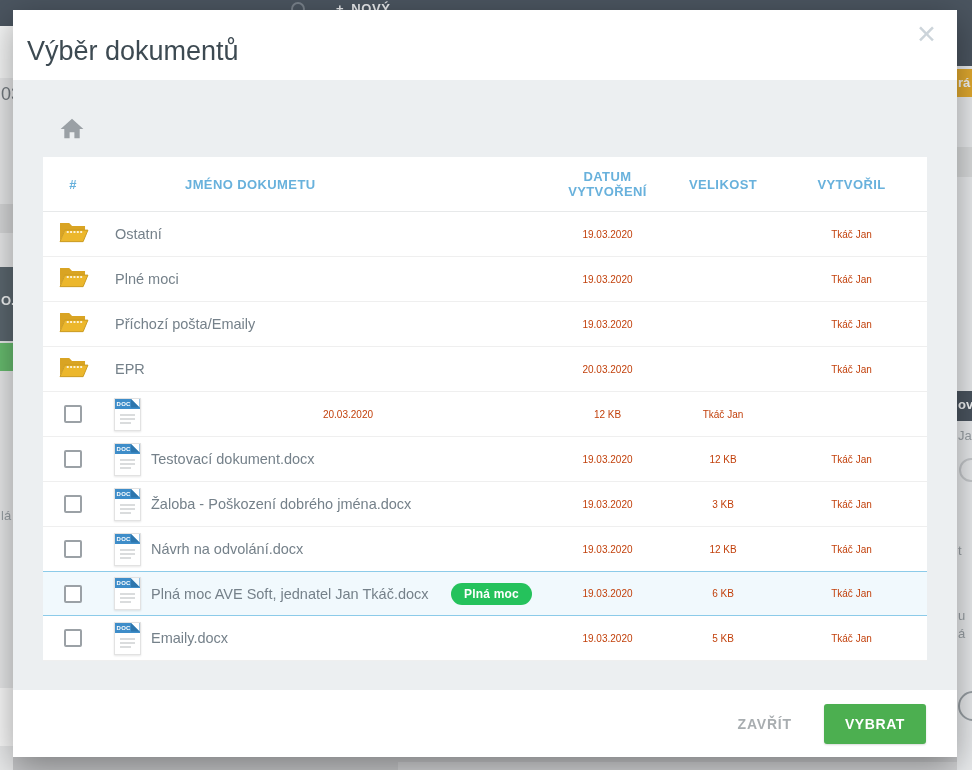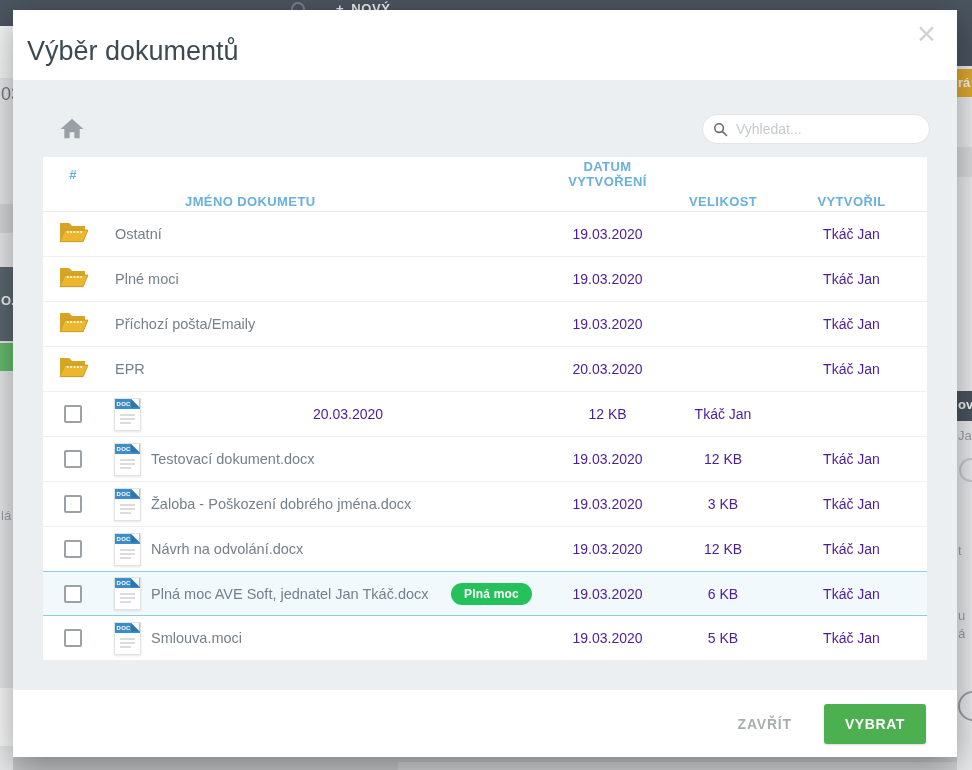--- a/index.html
+++ b/index.html
@@ -48,21 +48,21 @@
   .th-index{grid-column:1;}
   .th-name{grid-column:3;text-align:left;padding-left:34px;}
   .trow{height:45px;border-bottom:1px solid #efefef;background:#fff;cursor:pointer;}
   .trow-highlight{background:#f1f9fd;border-top:1px solid var(--hl-blue);border-bottom:1px solid var(--hl-blue);margin-top:-1px;position:relative;z-index:1;}
   .cell{display:flex;align-items:center;}
   .cell-select{justify-content:center;}
   .cell-icon{justify-content:center;}
   .cell-name{justify-content:space-between;padding-right:13px;overflow:hidden;}
   .cell-name.folder-span{grid-column:2 / 4;padding-left:12px;}
   .row-name{font-size:14.5px;color:#75818a;white-space:nowrap;overflow:hidden;text-overflow:ellipsis;}
-  .cell-meta{justify-content:center;font-size:14px;color:#4c1d95;}
+  .cell-meta{justify-content:center;font-size:10px;color:#c2410c;}
   .checkbox{width:18px;height:18px;border:2px solid #9ba1a6;border-radius:2px;background:#fff;display:inline-block;}
   .badge{flex:0 0 auto;background:var(--badge-green);color:#fff;font-size:12px;font-weight:bold;
     padding:4px 13px;border-radius:12px;letter-spacing:.2px;}
   
   .doc-icon{position:relative;width:27px;height:33px;background:#fff;border:1px solid #e2e2e2;
     box-shadow:0 1px 2px rgba(0,0,0,.10);display:inline-block;}
   .doc-band{position:absolute;left:0;top:0;right:0;height:10px;background:var(--doc-blue);
     color:#fff;font-size:6px;font-weight:bold;line-height:10px;text-align:left;padding-left:2px;letter-spacing:.3px;}
   .doc-corner{position:absolute;top:0;right:0;width:9px;height:9px;background:#fff;
     clip-path:polygon(0 0,100% 0,100% 100%);}
@@ -134,33 +134,26 @@
   </div>
 
   <div class="modal-body">
 
     <button class="home-btn" title="">
       <svg width="26" height="26" viewBox="0 0 24 24">
           <path d="M12 2.5 L22.5 12 h-3.4 v8.5 h-4.9 v-5.6 h-4.4 v5.6 H4.9 V12 H1.5 Z" fill="#9aa0a5"></path>
         </svg>
     </button>
 
-    <div class="search-box">
-      <svg width="15" height="15" viewBox="0 0 16 16">
-        <circle cx="6.5" cy="6.5" r="4.6" fill="none" stroke="#6e6e6e" stroke-width="1.7"></circle>
-        <line x1="10.2" y1="10.2" x2="14.4" y2="14.4" stroke="#6e6e6e" stroke-width="1.7" stroke-linecap="round"></line>
-      </svg>
-      <input class="search-input" type="text" value="" placeholder="Vyhledat..." style="">
-    </div>
 
     <div class="table-card">
       <div class="thead">
         <div class="th th-index">#</div>
+        <div class="th th-name">JMÉNO DOKUMETU</div>
         <div class="th" style="grid-column:4">DATUM VYTVOŘENÍ</div>
-        <div class="th th-name">JMÉNO DOKUMETU</div>
         <div class="th" style="grid-column:5">VELIKOST</div>
         <div class="th" style="grid-column:6">VYTVOŘIL</div>
       </div>
       <div>
           <div class="trow">
             <div class="cell cell-select">
               <span><svg width="31" height="25" viewBox="0 0 32 26">
                   <path d="M2 3 h9.5 l3 3.2 H28 v4.5 H2 Z" fill="#d9a423"></path>
                   <path d="M2 3 v19 l5-11.5 h-2 Z" fill="#d9a423"></path>
                   <path d="M7 10.5 h24 l-5 12 H2 Z" fill="#ecb72c" stroke="#c9991e" stroke-width="1"></path>
@@ -349,21 +342,21 @@
               <span class="doc-icon">
                 <span class="doc-band">DOC</span>
                 <span class="doc-corner"></span>
                 <span class="doc-fold"></span>
                 <span class="doc-line l1"></span>
                 <span class="doc-line l2"></span>
                 <span class="doc-line l3"></span>
               </span>
             </div>
             <div class="cell cell-name">
-              <span class="row-name">Smlouva.moci</span>
+              <span class="row-name">Emaily.docx</span>
             </div>
             <div class="cell cell-meta">19.03.2020</div>
             <div class="cell cell-meta">5 KB</div>
             <div class="cell cell-meta">Tkáč Jan</div>
           </div>
         </div>
     </div>
 
   </div>
 

